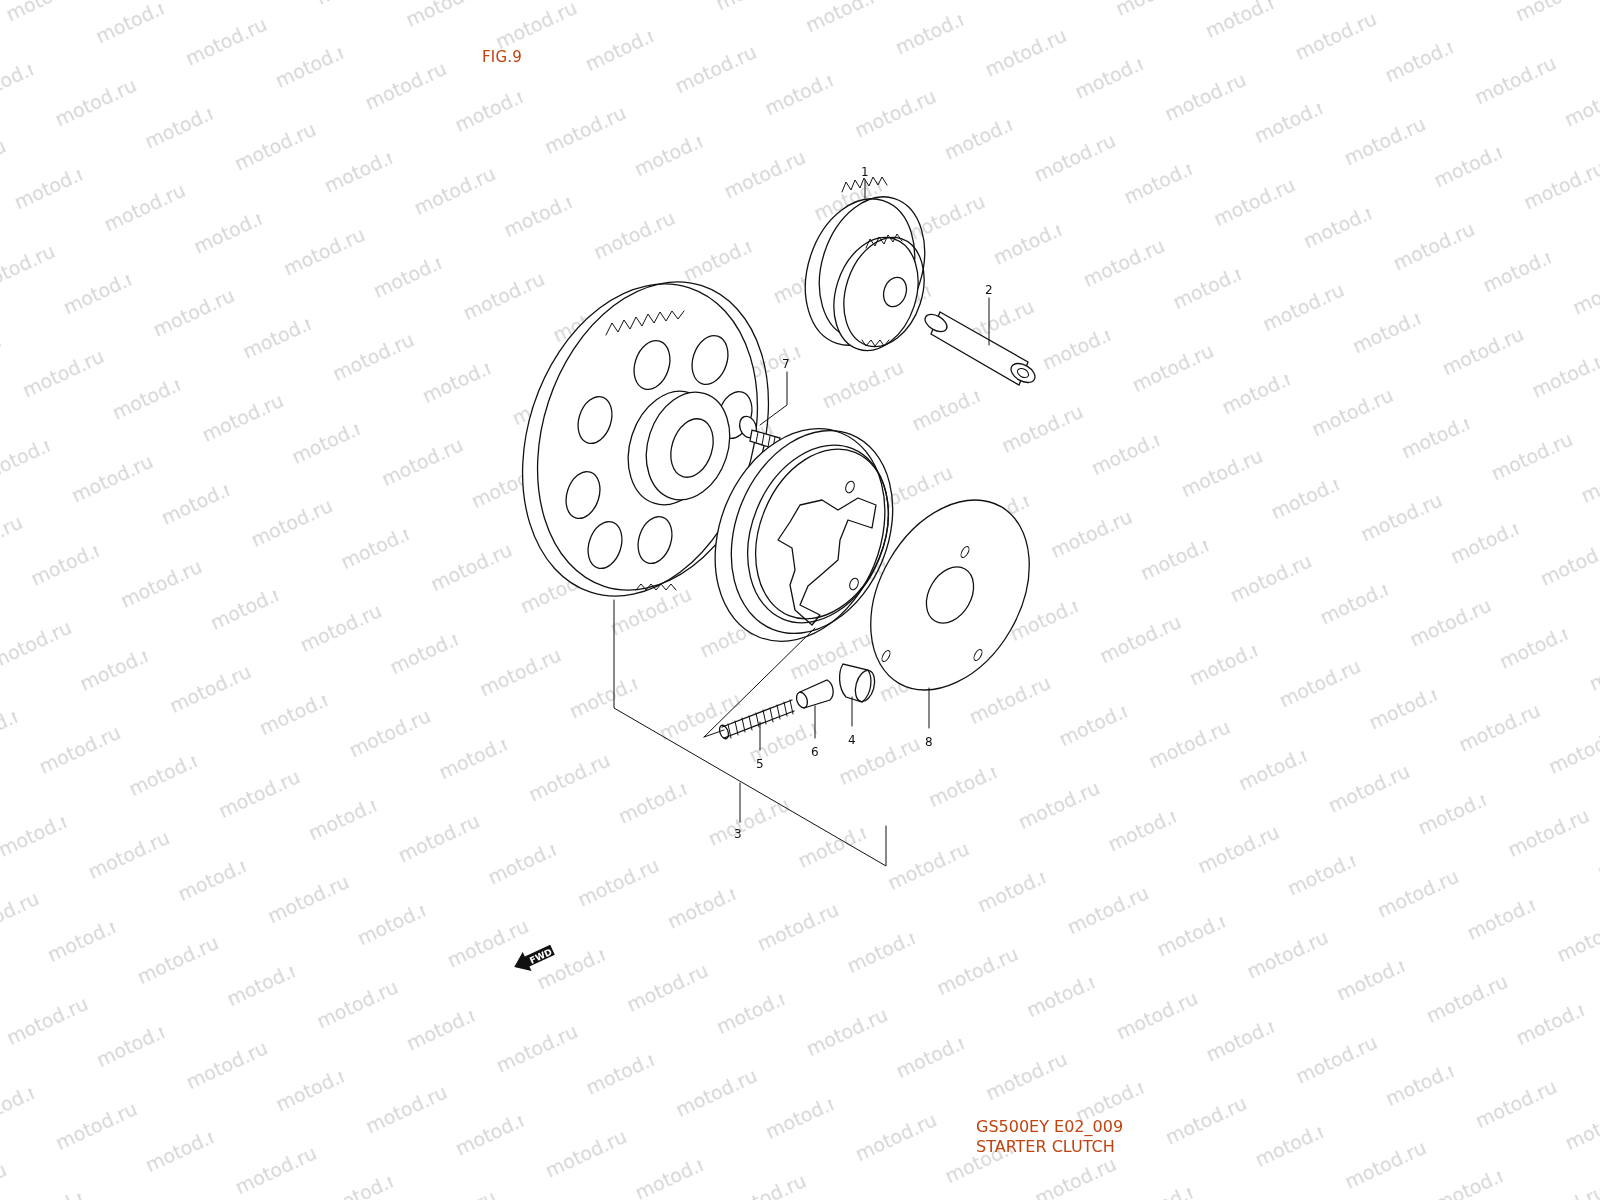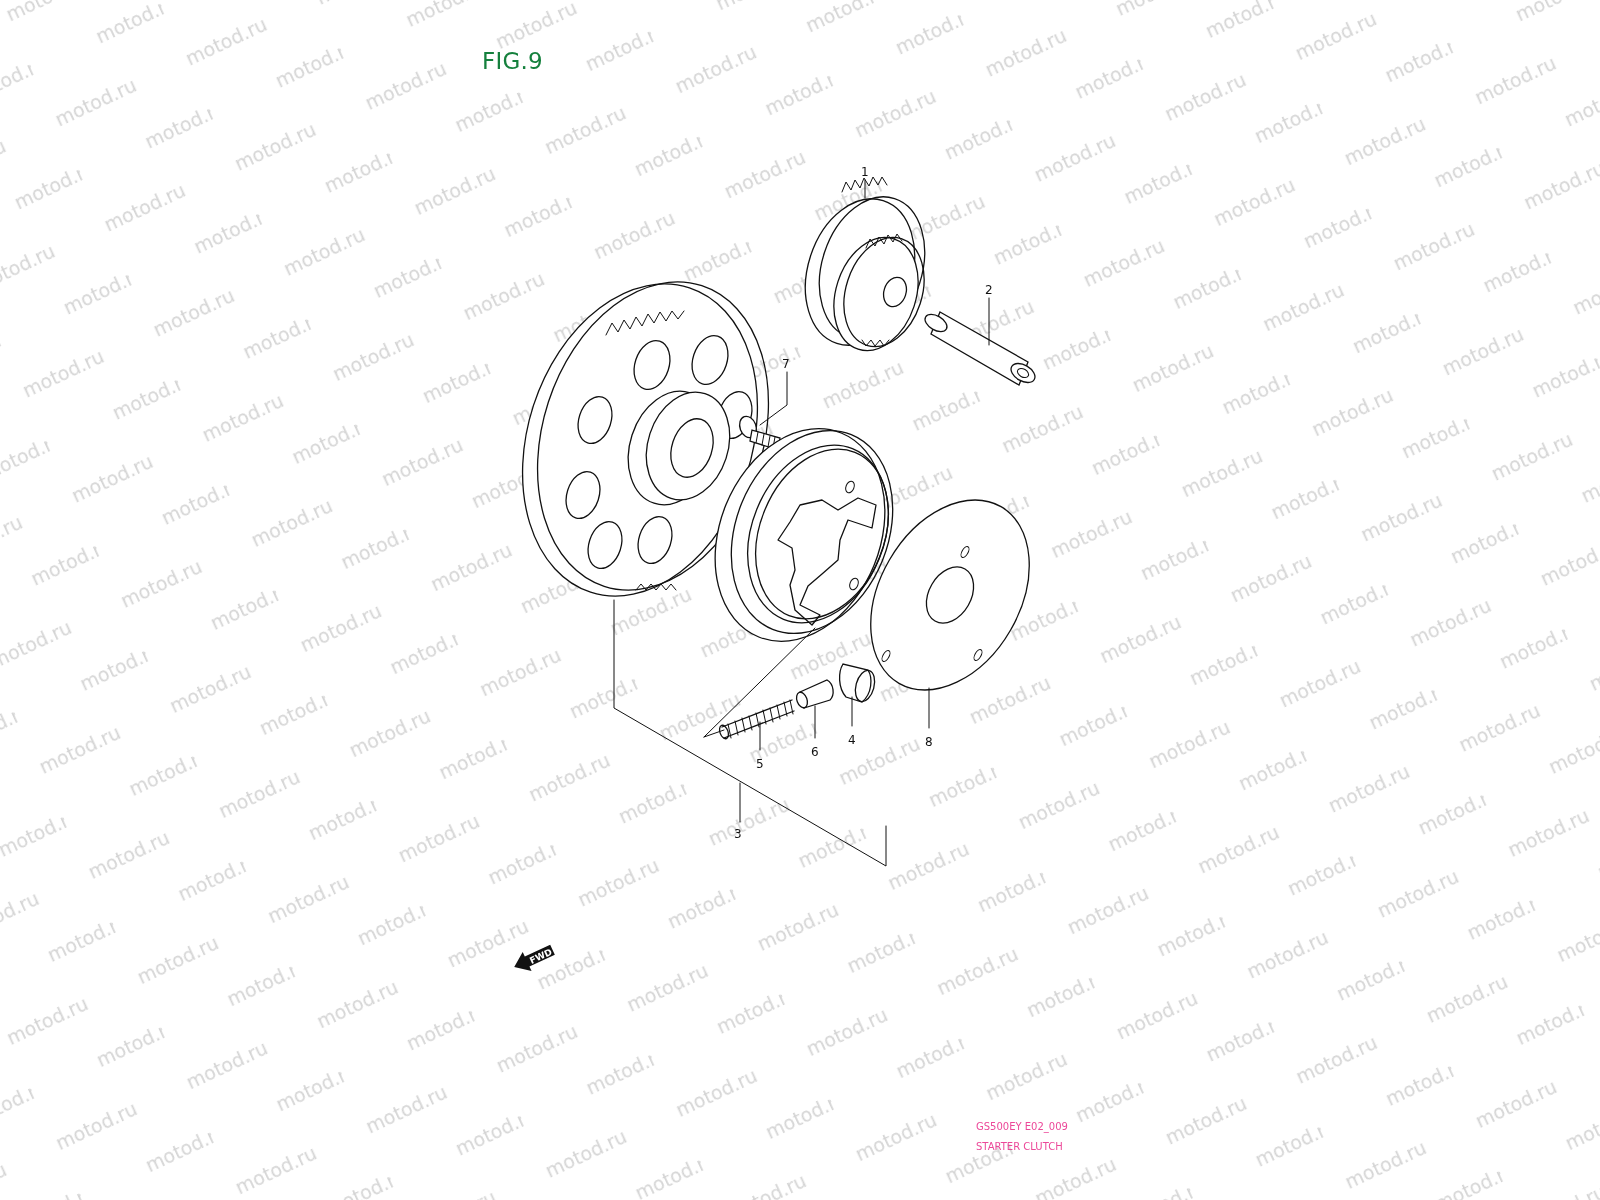--- a/index.html
+++ b/index.html
@@ -1,21 +1,21 @@
 <!DOCTYPE html>
 <html><head>
 <meta charset="utf-8">
 <style>
   html, body { margin:0; padding:0; background:#ffffff; }
   body { width:1600px; height:1200px; position:relative; overflow:hidden; font-family:"DejaVu Sans", sans-serif; }
   #watermark { position:absolute; left:0; top:0; width:1600px; height:1200px; overflow:hidden; z-index:0; }
   #watermark svg { position:absolute; left:0; top:0; }
   #diagram { position:absolute; left:0; top:0; width:1600px; height:1200px; z-index:1; }
-  .fig-title { position:absolute; left:482px; top:48px; font-size:23px; color:#15803d; letter-spacing:0.2px; z-index:2; }
-  .caption { position:absolute; left:976px; top:1117px; font-size:10px; line-height:20px; color:#ec4899; z-index:2; }
+  .fig-title { position:absolute; left:482px; top:48px; font-size:15px; color:#c2410c; letter-spacing:0.2px; z-index:2; }
+  .caption { position:absolute; left:976px; top:1117px; font-size:16px; line-height:20px; color:#c2410c; z-index:2; }
   .caption div { white-space:nowrap; }
   .callout { font-family:"DejaVu Sans", sans-serif; font-size:12px; fill:#111; }
   .ln { fill:none; stroke:#111; stroke-width:1.3; stroke-linecap:round; stroke-linejoin:round; }
   .ln-thin { fill:none; stroke:#111; stroke-width:1; stroke-linecap:round; }
   .fill-w { fill:#fff; stroke:#111; stroke-width:1.3; }
 </style>
 </head>
 <body>
 
 <div id="watermark">

